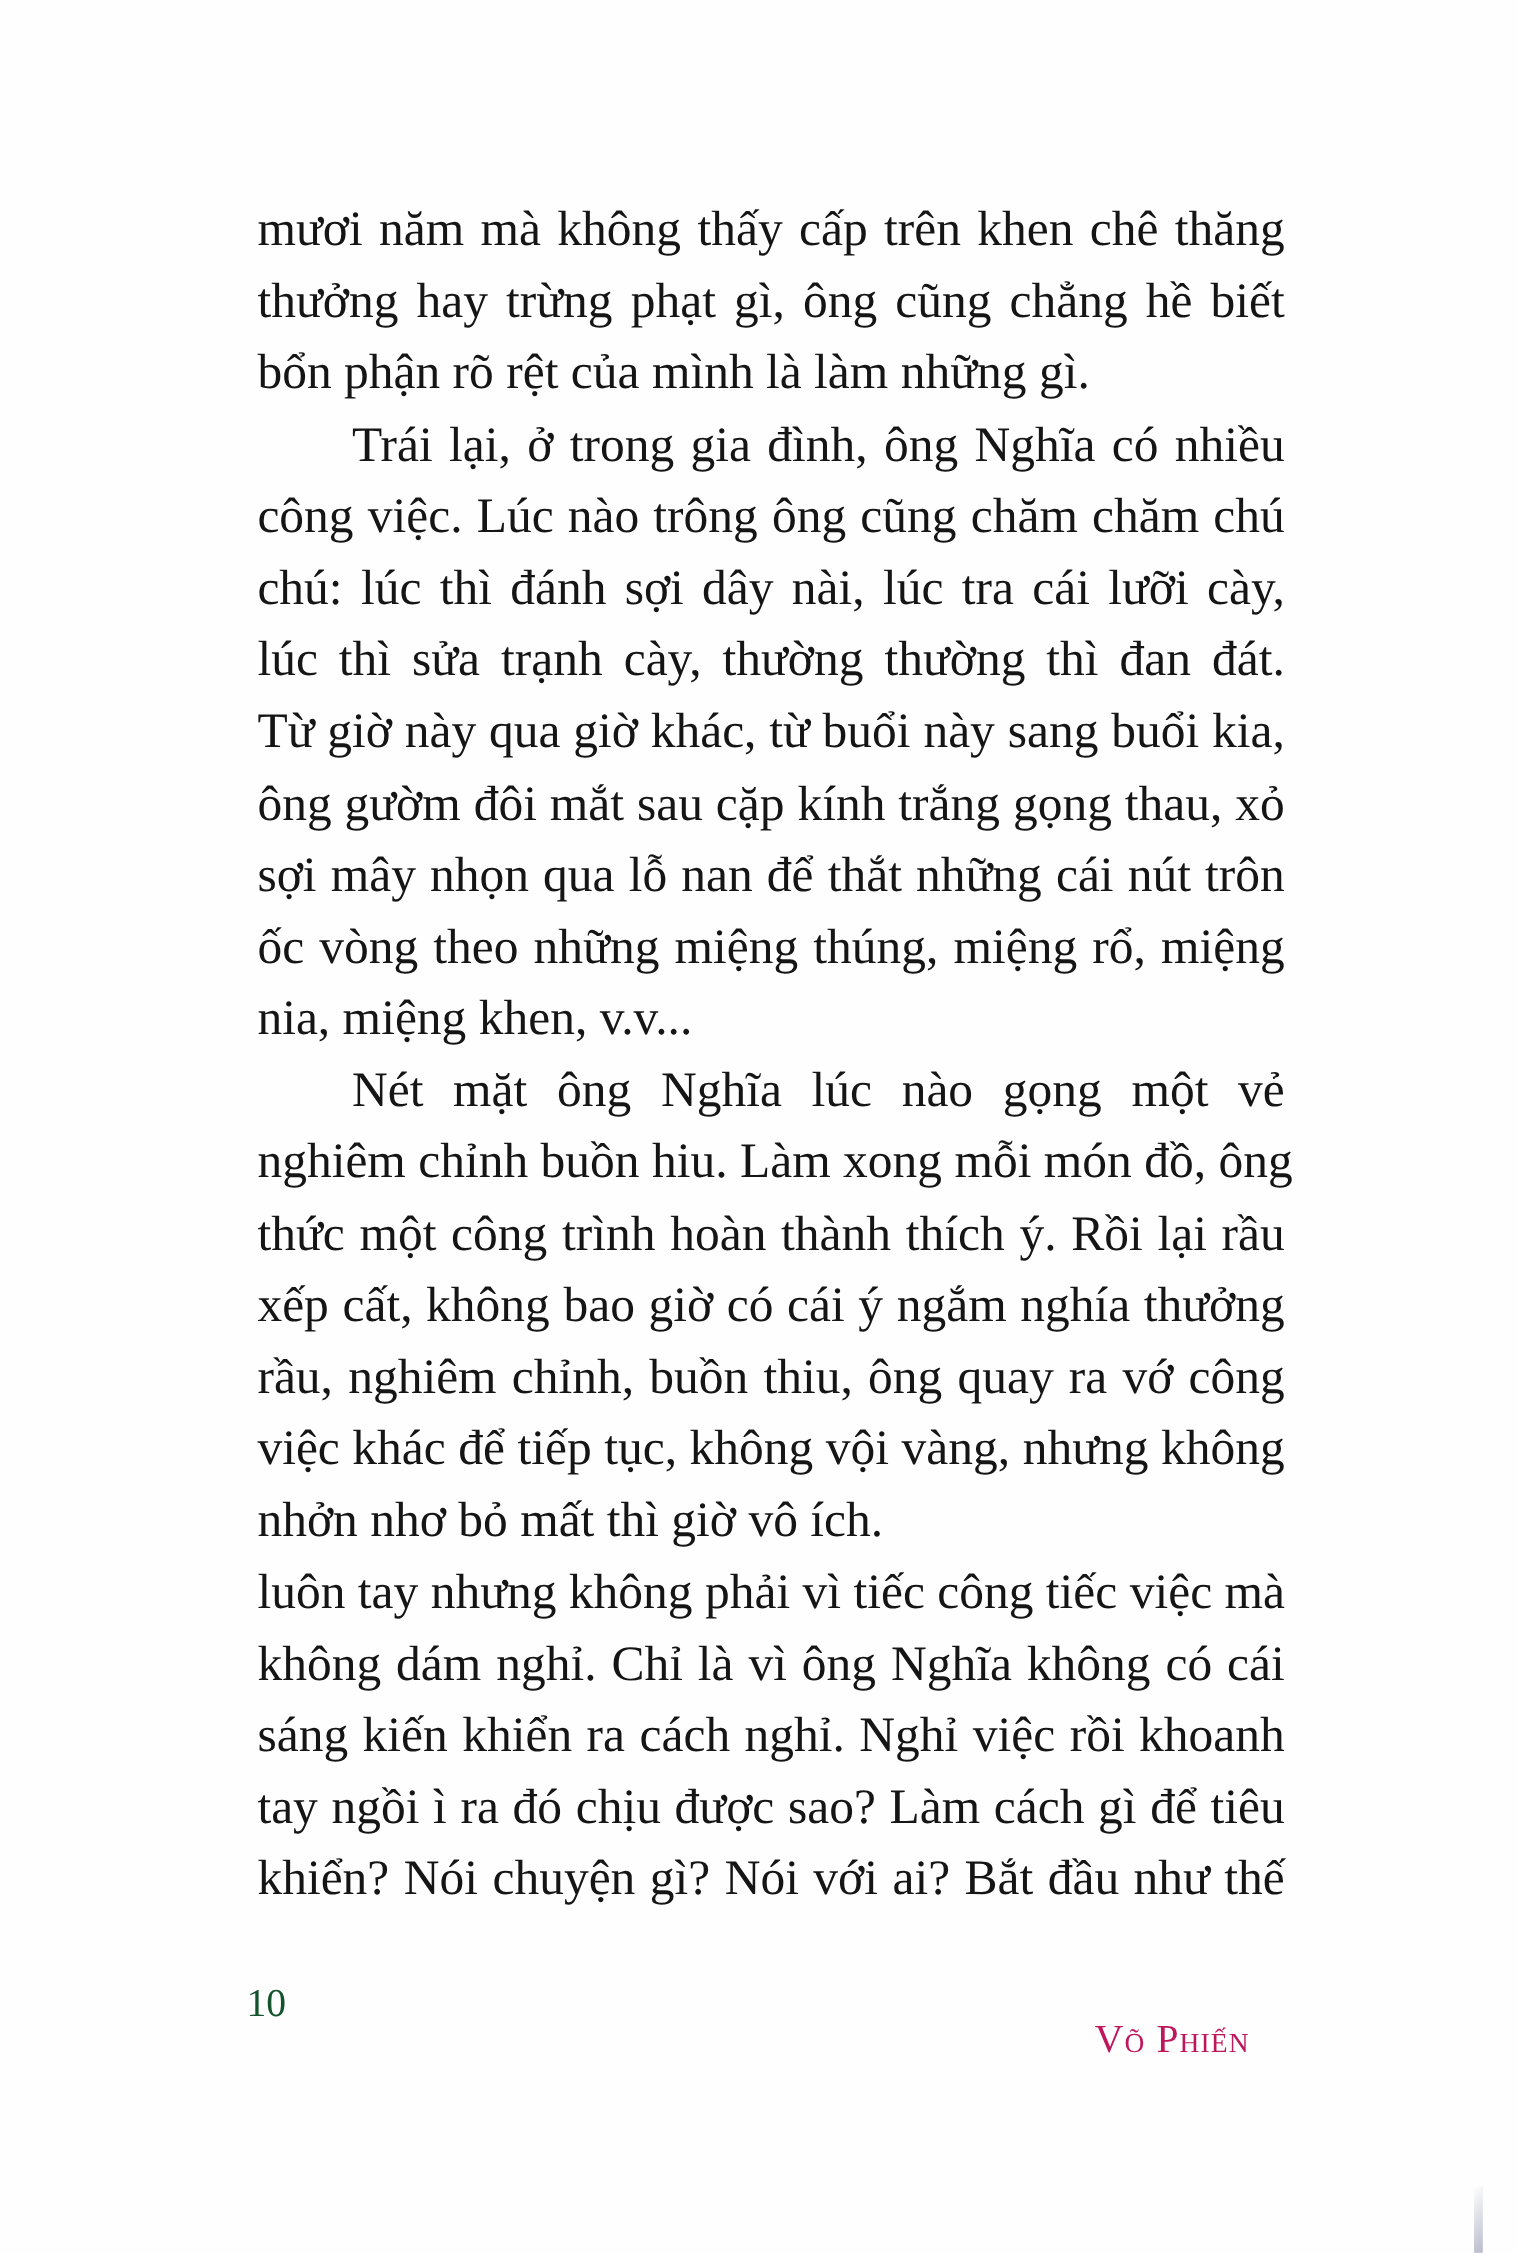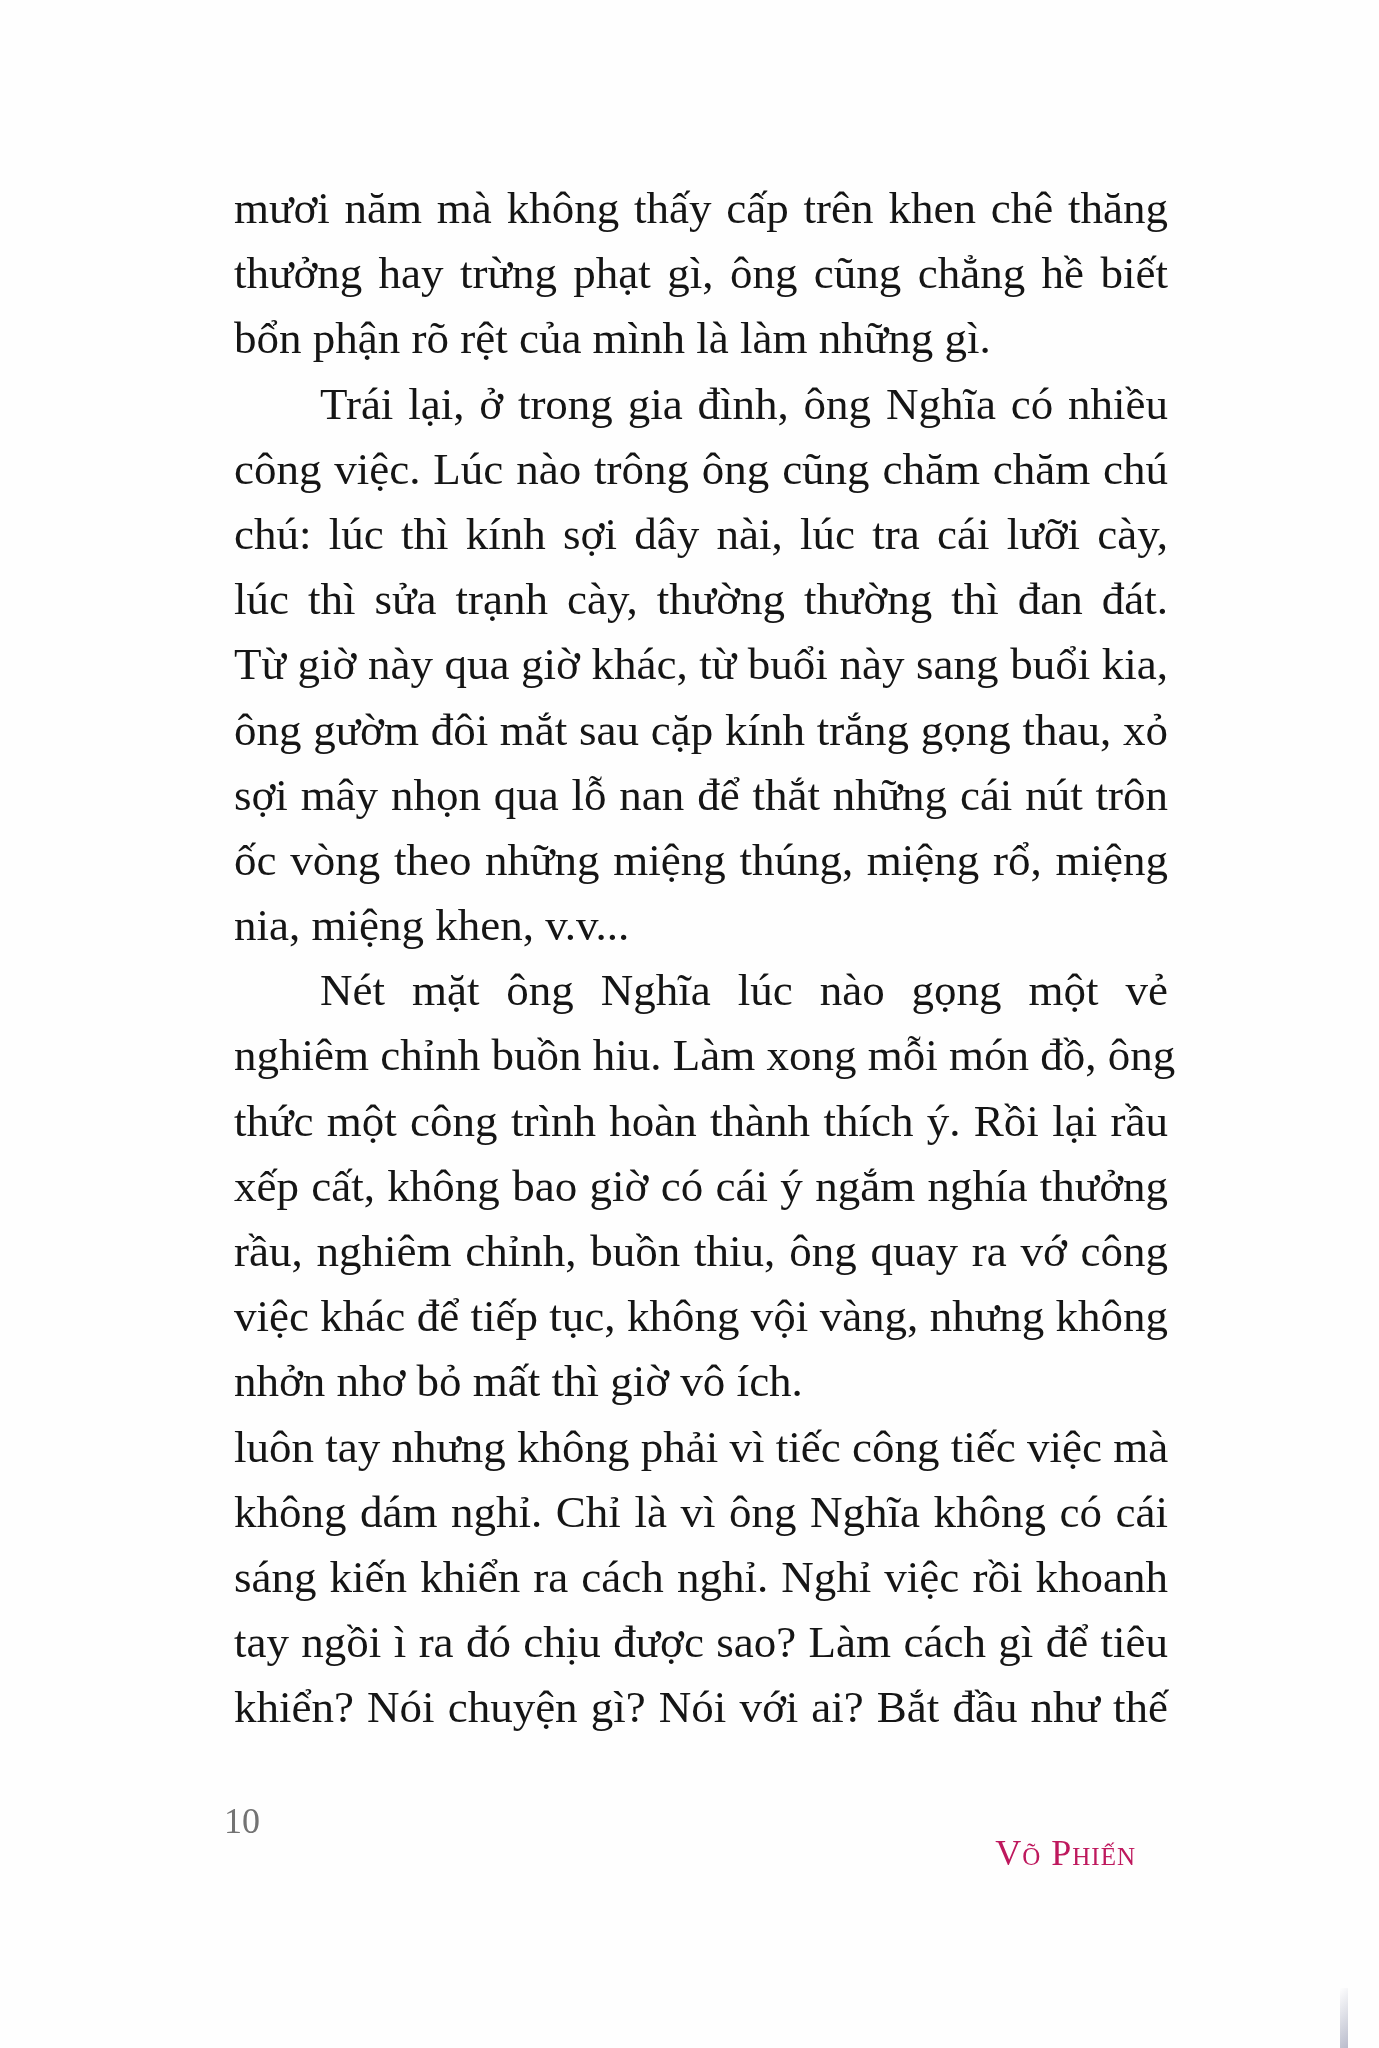--- a/index.html
+++ b/index.html
@@ -43,21 +43,21 @@
     }
     .line.indent {
       padding-left: 86px;
     }
     .folio {
       position: absolute;
       left: 224px;
       top: 1800px;
       font-family: "Liberation Serif", "DejaVu Serif", serif;
       font-size: 36px;
-      color: #737373;
+      color: #14532d;
     }
     .running-footer {
       position: absolute;
       right: 212px;
       top: 1832px;
       font-family: "Liberation Serif", "DejaVu Serif", serif;
       font-size: 36px;
       font-variant: small-caps;
       letter-spacing: 1px;
       color: #be185d;
@@ -79,21 +79,21 @@
 
     <div>
       <span class="line">mươi năm mà không thấy cấp trên khen chê thăng</span>
       <span class="line">thưởng hay trừng phạt gì, ông cũng chẳng hề biết</span>
       <span class="line last">bổn phận rõ rệt của mình là làm những gì.</span>
     </div>
 
     <div>
       <span class="line indent">Trái lại, ở trong gia đình, ông Nghĩa có nhiều</span>
       <span class="line">công việc. Lúc nào trông ông cũng chăm chăm chú</span>
-      <span class="line">chú: lúc thì kính sợi dây nài, lúc tra cái lưỡi cày,</span>
+      <span class="line">chú: lúc thì đánh sợi dây nài, lúc tra cái lưỡi cày,</span>
       <span class="line">lúc thì sửa trạnh cày, thường thường thì đan đát.</span>
       <span class="line">Từ giờ này qua giờ khác, từ buổi này sang buổi kia,</span>
       <span class="line">ông gườm đôi mắt sau cặp kính trắng gọng thau, xỏ</span>
       <span class="line">sợi mây nhọn qua lỗ nan để thắt những cái nút trôn</span>
       <span class="line">ốc vòng theo những miệng thúng, miệng rổ, miệng</span>
       <span class="line last">nia, miệng khen, v.v...</span>
     </div>
 
     <div>
       <span class="line indent">Nét mặt ông Nghĩa lúc nào gọng một vẻ</span>

